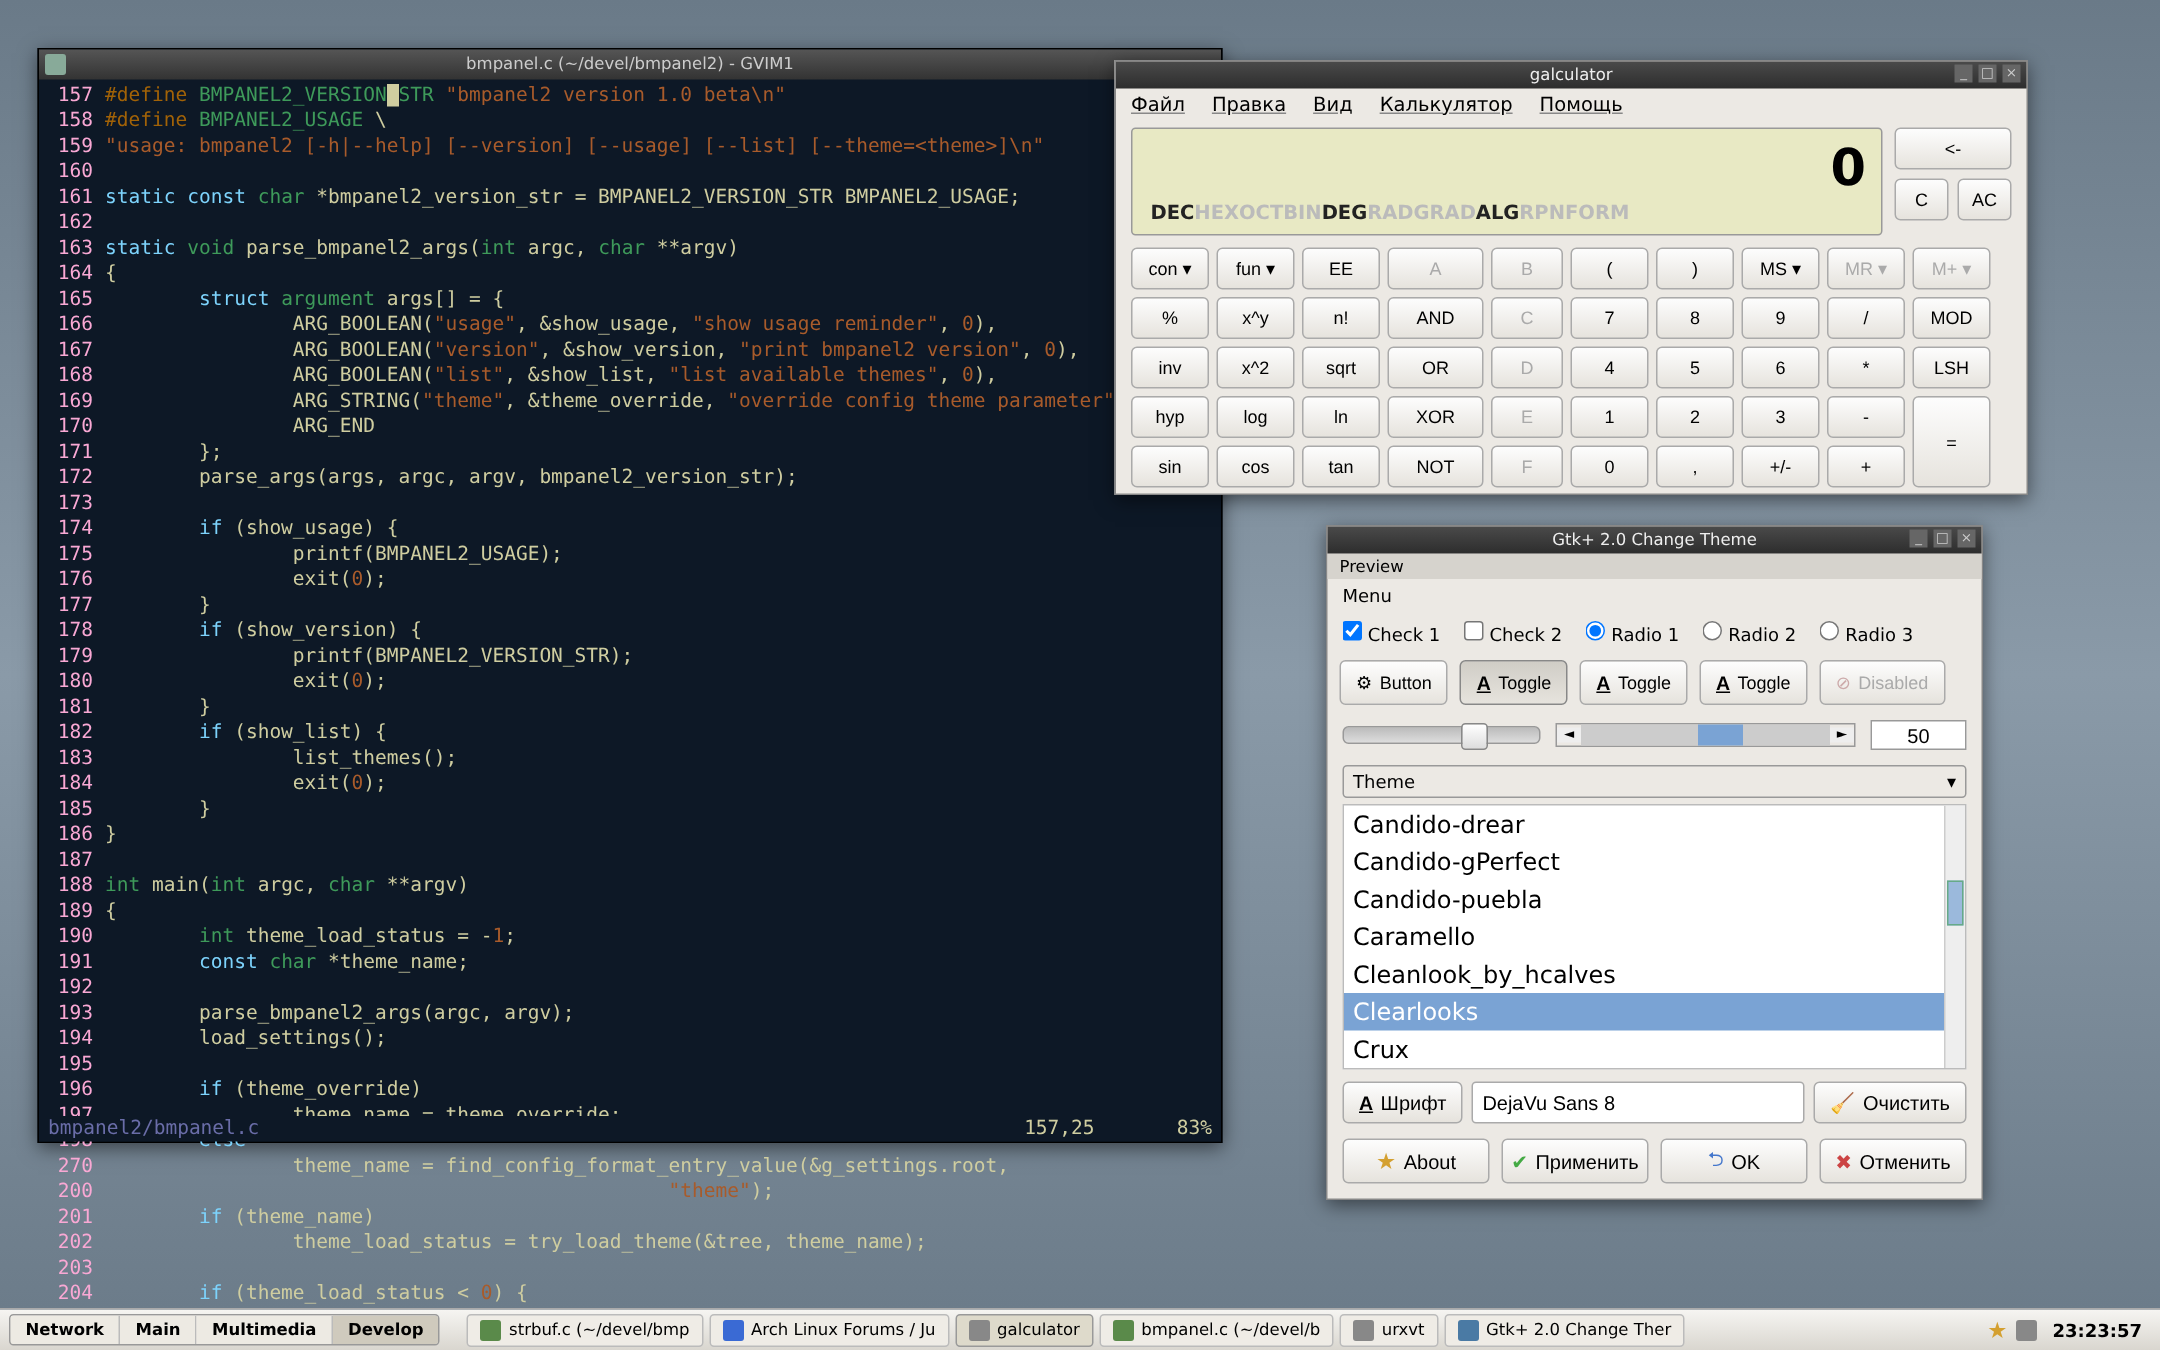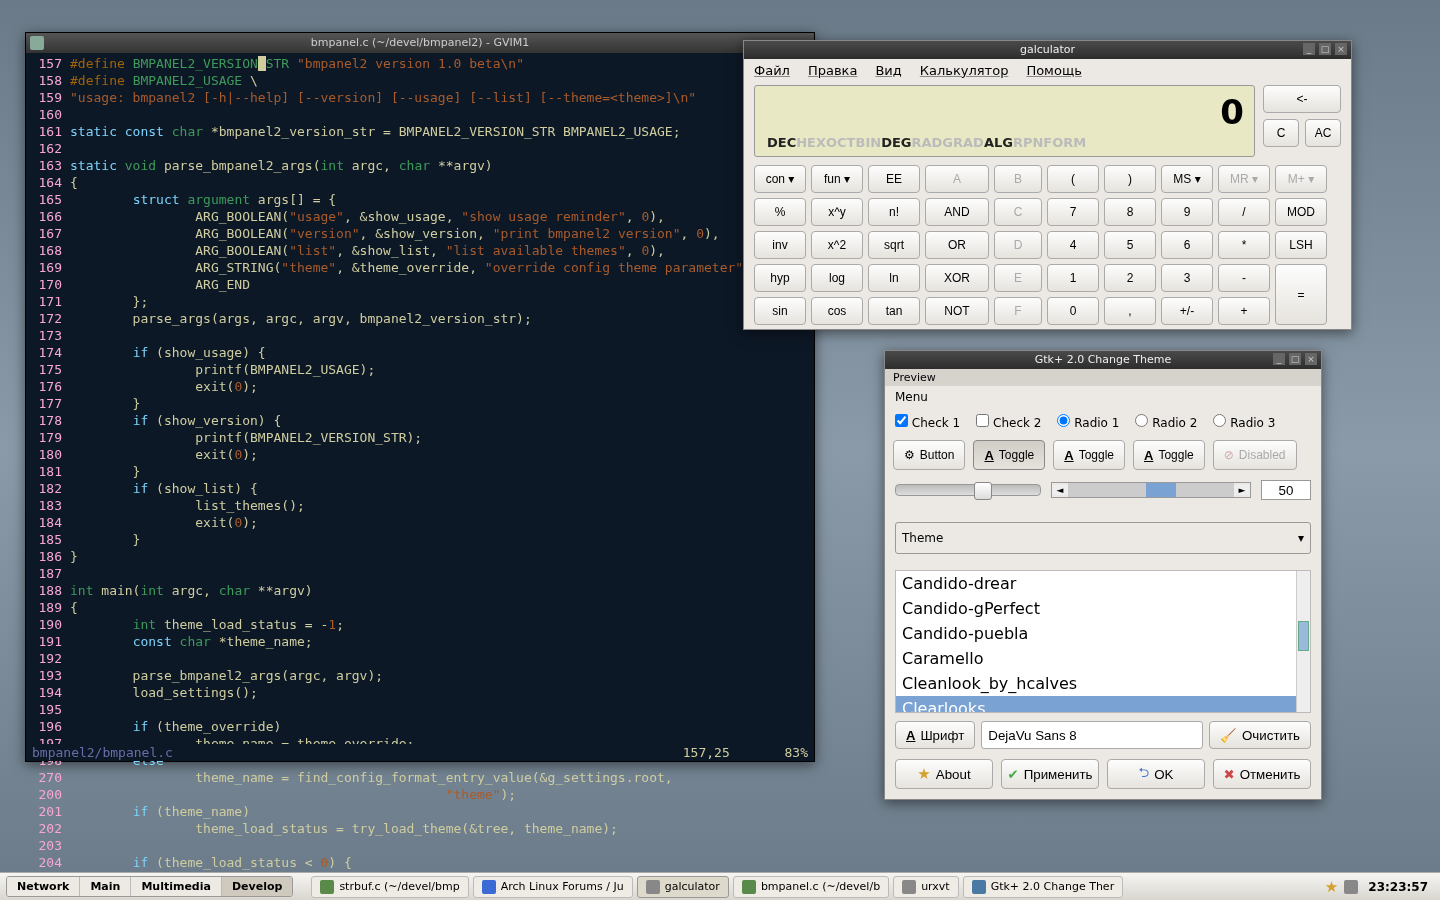--- a/index.html
+++ b/index.html
@@ -85,22 +85,22 @@
 .theme .btnrow button { height:30px; padding:0 10px; border:1px solid #aaa; border-radius:4px;
   background:linear-gradient(#fdfdfd,#e6e3dd); display:flex; align-items:center; gap:5px; font-size:12px;}
 .theme .btnrow button.pressed { background:linear-gradient(#d0cdc6,#e6e3dd); border:1px solid #888;}
 .theme .sliderrow { padding:6px 10px; display:flex; gap:10px; align-items:center;}
 .theme .slider { flex:1; height:12px; background:linear-gradient(#bbb,#ddd); border:1px solid #999; border-radius:4px; position:relative;}
 .theme .slider .thumb { position:absolute; top:-3px; width:18px; height:18px; background:linear-gradient(#fff,#ddd); border:1px solid #888; border-radius:3px;}
 .theme .scroll { width:200px; height:16px; border:1px solid #999; display:flex; align-items:center;}
 .theme .scroll .ar { width:16px; text-align:center; font-size:9px; background:#eee;}
 .theme .scroll .track { flex:1; background:#ccc; position:relative; height:100%;}
 .theme .scroll .sthumb { position:absolute; top:0; height:100%; background:#7aa3d4; width:30px;}
-.theme .spin { width:50px; height:20px; border:1px solid #999; text-align:center;}
-.theme .combo { margin:16px 10px; height:32px; border:1px solid #999; border-radius:3px;
+.theme .spin { width:64px; height:20px; border:1px solid #999; text-align:center;}
+.theme .combo { margin:4px 10px; height:22px; border:1px solid #999; border-radius:3px;
   display:flex; align-items:center; padding:0 6px; justify-content:space-between;}
 .theme .list { margin:0 10px; flex:1; border:1px solid #bbb; background:#fff; overflow:hidden; position:relative;}
 .theme .list .row { padding:3px 6px; font-size:16px;}
 .theme .list .row.sel { background:#7aa3d4; color:#fff;}
 .theme .list .sb { position:absolute; right:0; top:0; bottom:0; width:14px; background:#eee; border-left:1px solid #ccc;}
 .theme .list .sb .bthumb{ position:absolute; top:50px; height:30px; left:1px; right:1px; background:#9bb9dc; border:1px solid #6a8;}
 .theme .fontrow { margin:8px 10px 4px; display:flex; gap:6px;}
 .theme .fontrow button { height:28px; padding:0 10px; border:1px solid #aaa; border-radius:4px; background:linear-gradient(#fdfdfd,#e6e3dd); display:flex; align-items:center; gap:5px;}
 .theme .fontrow input { flex:1; height:28px; border:1px solid #aaa; border-radius:3px; padding:0 6px;}
 .theme .actions { margin:6px 10px 10px; display:flex; gap:8px; justify-content:space-between;}

